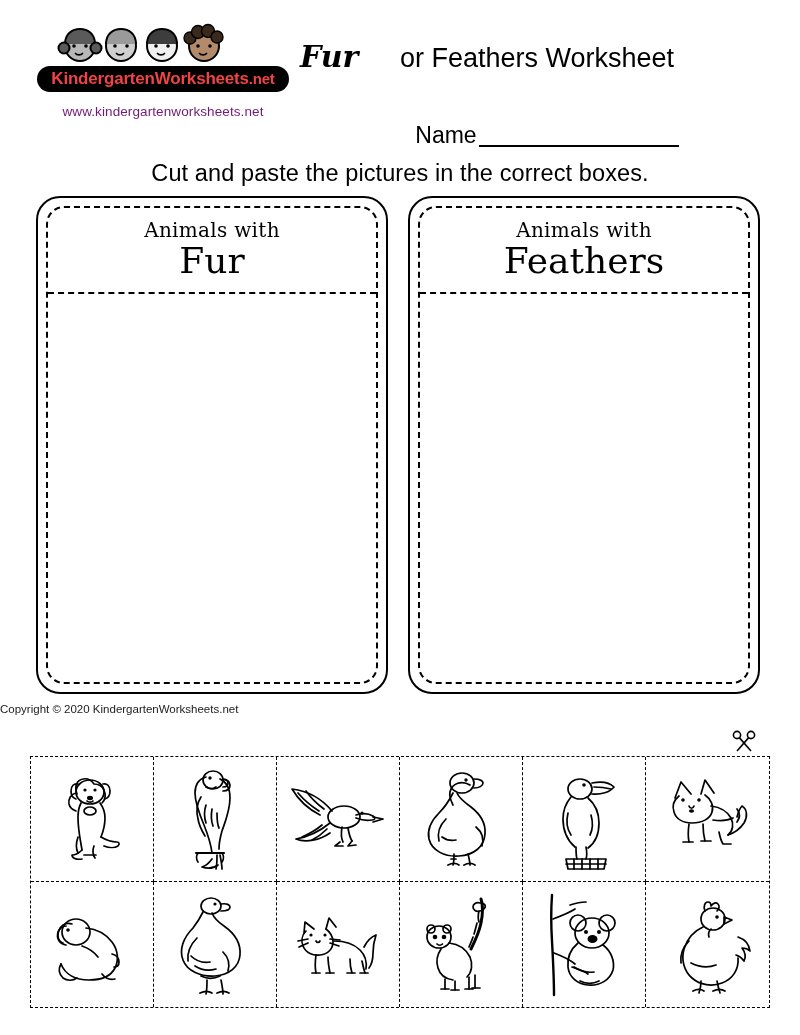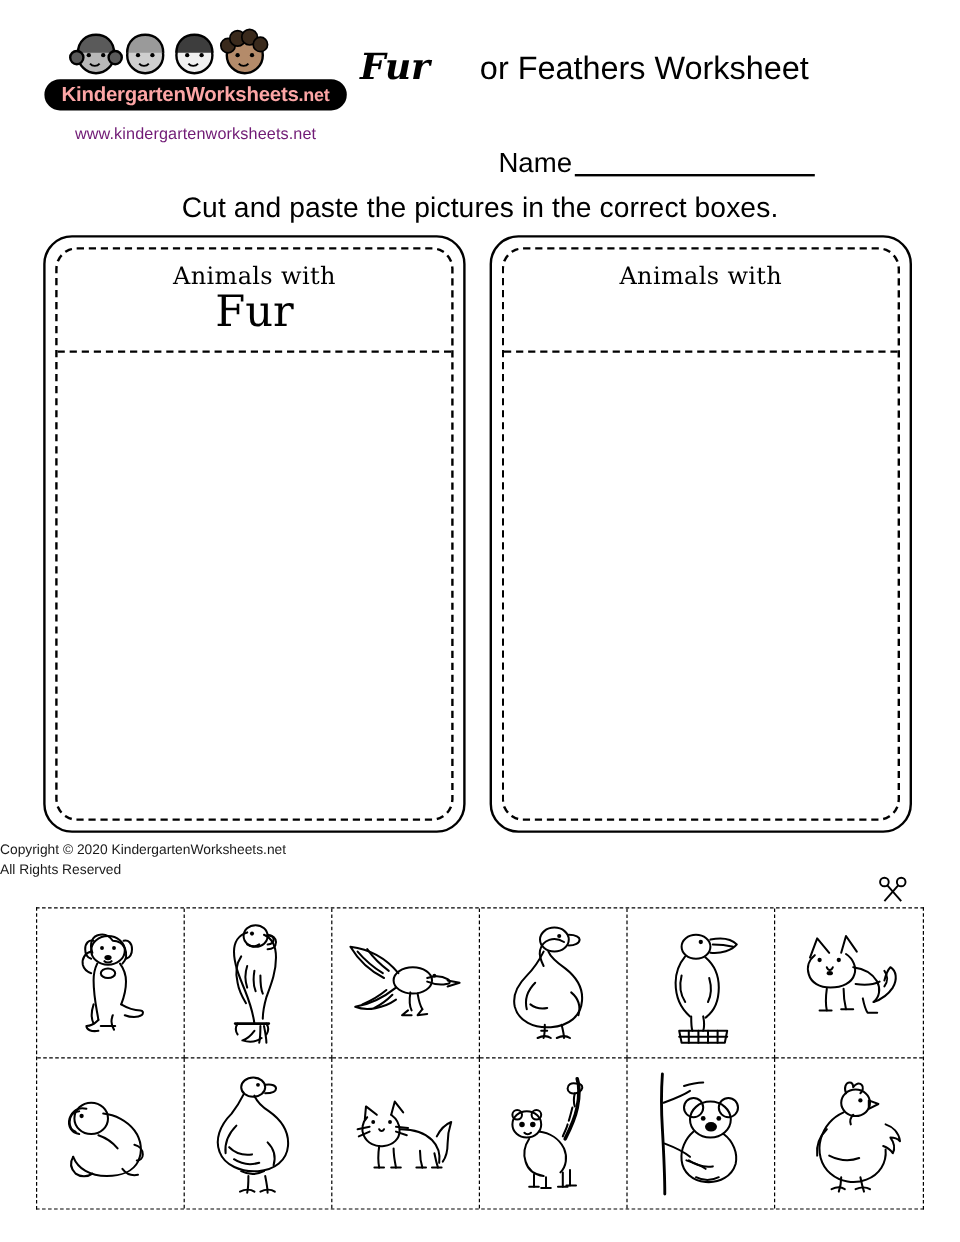--- a/index.html
+++ b/index.html
@@ -23,21 +23,21 @@
   .logo-block {
     position: absolute; left: 28px; top: 6px;
     width: 270px; text-align: center;
   }
   .logo-kids { width: 250px; height: 44px; display:block; margin: 0 auto;}
   .logo-banner {
     width: 252px; height: 26px;
     margin: -2px auto 0;
     background: #000;
     border-radius: 13px;
-    color: #fca5a5;
+    color: #ef4444;
     font-weight: bold;
     font-size: 15px;
     line-height: 26px;
     letter-spacing: -0.2px;
     position: relative;
   }
   .logo-banner .big { font-size: 17px; }
   .logo-url {
     margin-top: 12px;
     font-size: 13.5px;
@@ -244,29 +244,29 @@
         <div class="main">Fur</div>
       </div>
       <div class="sort-divider"></div>
     </div>
   </div>
 
   <div class="sort-box right">
     <div class="sort-inner">
       <div class="sort-head">
         <div class="sub">Animals with</div>
+        <div class="main">Feathers</div>
       </div>
       <div class="sort-divider"></div>
     </div>
   </div>
 </div>
 
 <div class="copyright">
   <div>Copyright © 2020 KindergartenWorksheets.net</div>
-  <div>All Rights Reserved</div>
 </div>
 
 <div class="cut-area">
 
   <svg class="scissors" viewBox="0 0 26 24">
     <g fill="none" stroke="#000" stroke-width="1.6">
       <circle cx="5" cy="5" r="3.6"></circle>
       <circle cx="19" cy="5" r="3.6"></circle>
       <path d="M7.3 7.6 L19 21"></path>
       <path d="M16.7 7.6 L5 21"></path>

